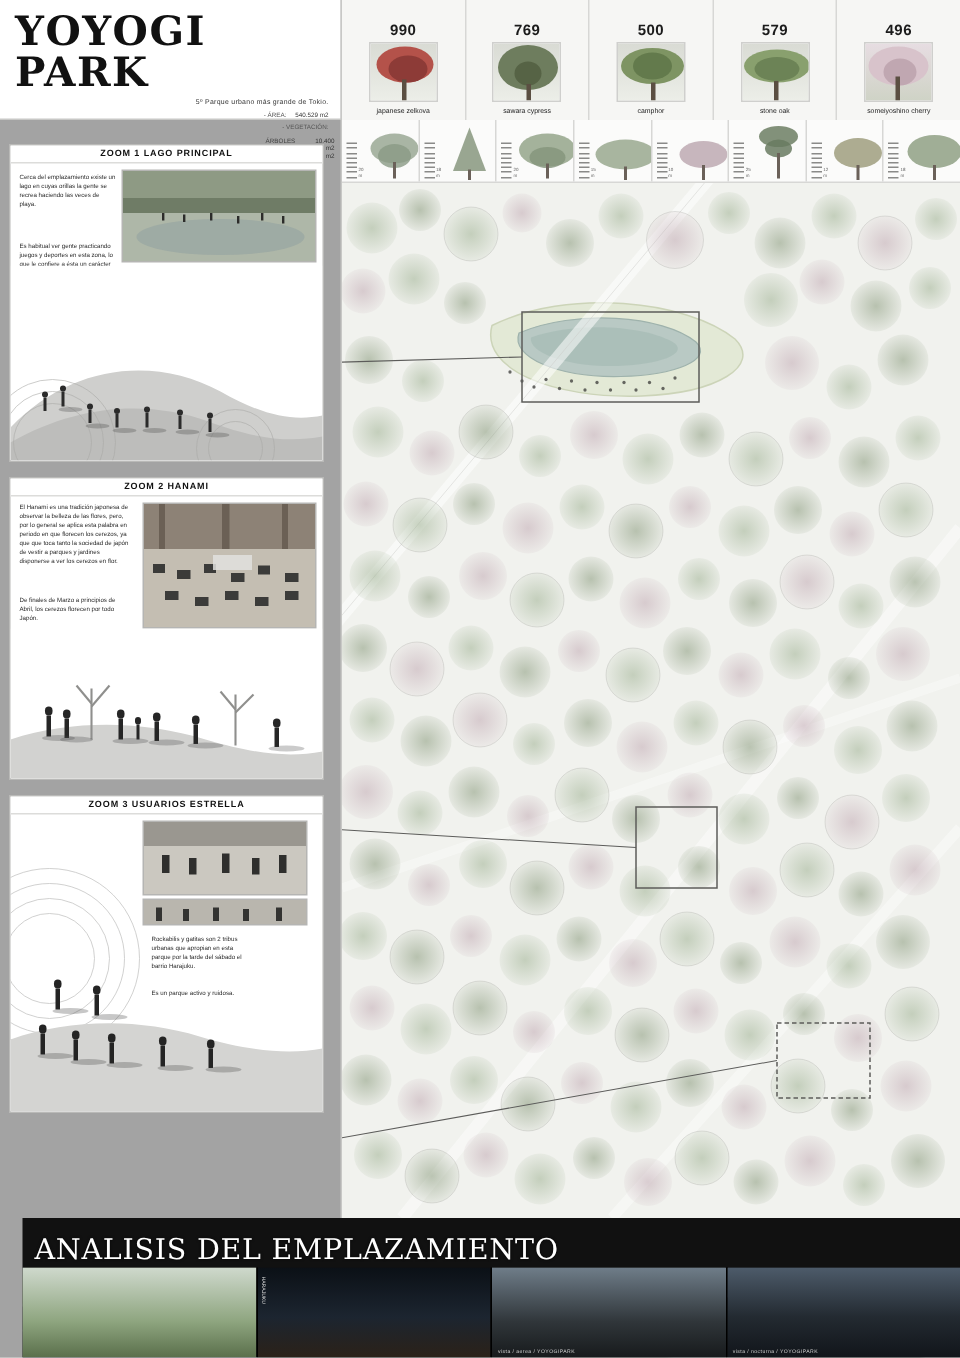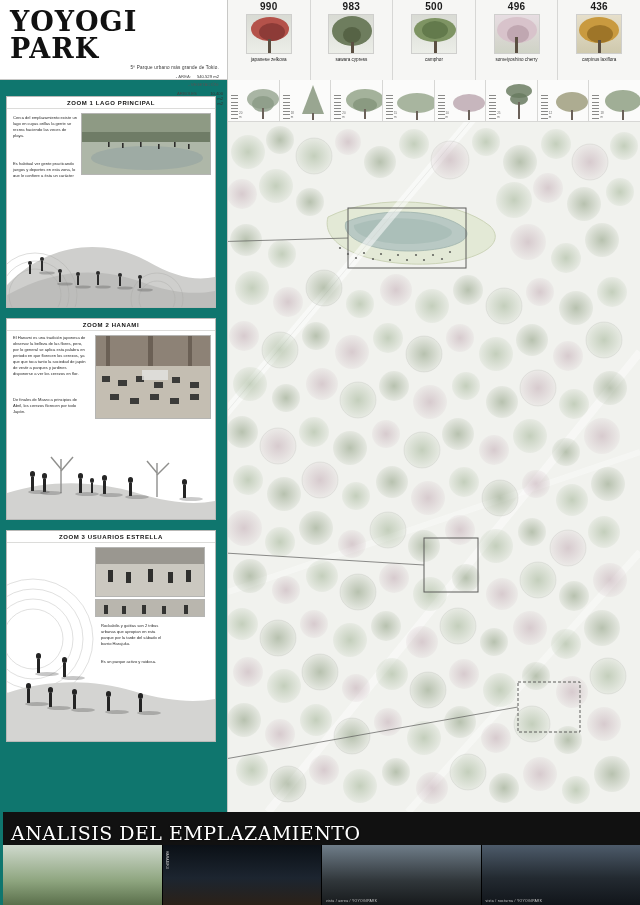--- a/index.html
+++ b/index.html
@@ -3,21 +3,21 @@
 <meta charset="utf-8">
 <style>
   * { box-sizing: border-box; margin:0; padding:0; }
   body {
     width: 640px; height: 905px;
     background: #f4f4f2;
     font-family: "Liberation Sans", sans-serif;
     overflow: hidden;
     position: relative;
   }
-  .sheet { position:absolute; inset:0; background:#0f766e; }
+  .sheet { position:absolute; inset:0; background:#a3a3a3; }
 
   
   .titleblock {
     position:absolute; left:0; top:0; width:228px; height:80px;
     background:#ffffff; border-right:1px solid #c8c8c6; border-bottom:1px solid #c8c8c6;
   }
   .park-title {
     font-family:"DejaVu Serif", serif;
     font-weight:bold; font-size:27px; letter-spacing:1px;
     color:#111; padding:8px 0 0 10px; line-height:1;
@@ -39,21 +39,21 @@
     position:absolute; left:228px; top:0; right:0; height:80px;
     display:flex; background:#f6f6f4;
   }
   .species {
     flex:1 1 0; border-left:1px solid #d7d7d5; position:relative;
     display:flex; flex-direction:column; align-items:center;
   }
   .species:first-child { border-left:none; }
   .sp-count {
     font-size:10px; font-weight:bold; color:#1b1b1b; letter-spacing:.3px;
-    margin-top:1px;
+    margin-top:15px;
   }
   .sp-photo {
     width:46px; height:40px; margin-top:2px; position:relative; overflow:hidden;
     border:1px solid #cfcfcd;
   }
   .sp-name { font-size:4.6px; color:#222; margin-top:3px; text-align:center; }
 
   
   .canopy { position:absolute; inset:0; }
   .c-sky { position:absolute; inset:0; background:linear-gradient(#d9dbd4,#eceee8); }
@@ -100,21 +100,21 @@
   .zp-text {
     position:absolute; font-size:4.1px; line-height:1.45; color:#2a2a2a; width:64px;
   }
   .zp-photo {
     position:absolute; border:1px solid #b5b5b3; overflow:hidden;
   }
   .zp-scene { position:absolute; left:0; right:0; bottom:0; top:0; }
 
   
   .bottom {
-    position:absolute; left:3px; right:0; bottom:0; height:93px; background:#111;
+    position:absolute; left:15px; right:0; bottom:0; height:93px; background:#111;
   }
   .banner-title {
     position:absolute; left:8px; top:10px; color:#fff;
     font-family:"DejaVu Serif", serif; font-size:19px; letter-spacing:.5px;
     text-shadow:0 0 2px rgba(0,0,0,.8);
   }
   .photos { position:absolute; left:0; right:0; bottom:0; height:60px; display:flex; }
   .ph { flex:1 1 0; position:relative; overflow:hidden; border-left:1px solid #000; }
   .ph:first-child { border-left:none; }
   .ph-cap {
@@ -176,21 +176,21 @@
             <div class="c-sky"></div>
           <div class="c-blob" style="left:4px;top:2px;width:38px;height:24px;background:#b4524a;"></div>
           <div class="c-blob" style="left:12px;top:8px;width:26px;height:18px;background:#8d3b37;"></div>
           <div class="c-trunk" style="left:21px;height:14px;"></div>
         </div>
       </div>
       <div class="sp-name">japanese zelkova</div>
     </div>
 
     <div class="species">
-      <div class="sp-count">983</div>
+      <div class="sp-count">769</div>
       <div class="sp-photo">
         <div class="canopy">
             <div class="c-sky"></div>
           <div class="c-blob" style="left:3px;top:1px;width:40px;height:30px;background:#6e7d5e;"></div>
           <div class="c-blob" style="left:14px;top:12px;width:18px;height:16px;background:#566345;"></div>
           <div class="c-trunk" style="left:22px;height:11px;"></div>
         </div>
       </div>
       <div class="sp-name">sawara cypress</div>
     </div>
@@ -201,47 +201,47 @@
         <div class="canopy">
             <div class="c-sky"></div>
           <div class="c-blob" style="left:2px;top:3px;width:42px;height:24px;background:#7e9463;"></div>
           <div class="c-blob" style="left:10px;top:6px;width:26px;height:18px;background:#637a4c;"></div>
           <div class="c-trunk" style="left:22px;height:12px;"></div>
         </div>
       </div>
       <div class="sp-name">camphor</div>
     </div>
 
+    <div class="species">
+      <div class="sp-count">579</div>
+      <div class="sp-photo">
+        <div class="canopy">
+            <div class="c-sky"></div>
+          <div class="c-blob" style="left:1px;top:4px;width:44px;height:22px;background:#89a06e;"></div>
+          <div class="c-blob" style="left:8px;top:9px;width:30px;height:16px;background:#6c8356;"></div>
+          <div class="c-trunk" style="left:21px;height:13px;"></div>
+        </div>
+      </div>
+      <div class="sp-name">stone oak</div>
+    </div>
 
     <div class="species">
       <div class="sp-count">496</div>
       <div class="sp-photo">
         <div class="canopy">
             <div class="c-sky" style="background:linear-gradient(#e7dde2,#cfd3c6);"></div>
           <div class="c-blob" style="left:2px;top:2px;width:40px;height:26px;background:#d8c3cb;"></div>
           <div class="c-blob" style="left:12px;top:10px;width:22px;height:18px;background:#c0a7b1;"></div>
           <div class="c-trunk" style="left:20px;height:16px;"></div>
         </div>
       </div>
       <div class="sp-name">someiyoshino cherry</div>
     </div>
 
 
-    <div class="species">
-      <div class="sp-count">436</div>
-      <div class="sp-photo">
-        <div class="canopy">
-            <div class="c-sky" style="background:linear-gradient(#e6dfcb,#cfc9ad);"></div>
-          <div class="c-blob" style="left:2px;top:2px;width:40px;height:26px;background:#c99a3f;"></div>
-          <div class="c-blob" style="left:10px;top:10px;width:26px;height:18px;background:#9e7528;"></div>
-          <div class="c-trunk" style="left:21px;height:13px;"></div>
-        </div>
-      </div>
-      <div class="sp-name">carpinus laxiflora</div>
-    </div>
 
   </div>
 
   <div class="elev-strip">
 
     <div class="elev">
       <div class="scale">
         <i></i>
           <i></i>
           <i></i>

